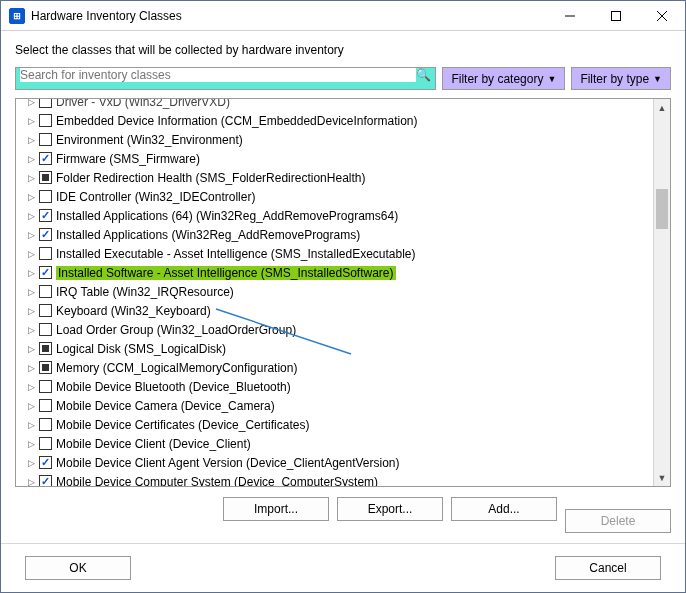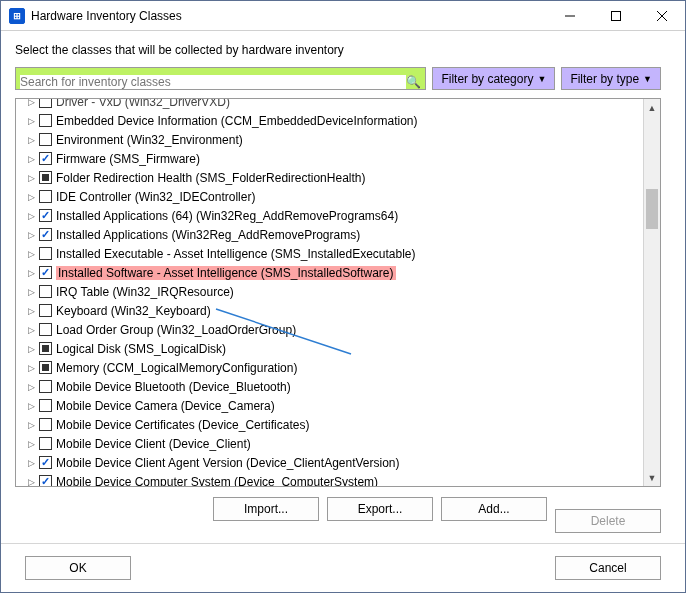--- a/index.html
+++ b/index.html
@@ -5,43 +5,43 @@
   * { margin: 0; padding: 0; box-sizing: border-box; font-family: "Segoe UI", Tahoma, sans-serif; font-size: 12px; }
   body { background: #fff; }
   .window { width: 686px; height: 593px; border: 1px solid #5b6f91; display: flex; flex-direction: column; background: #fff; }
   .titlebar { height: 30px; display: flex; align-items: center; padding-left: 8px; border-bottom: 1px solid #d0d0d0; }
   .titlebar-icon { width: 16px; height: 16px; background: #0b57d0; border: 1px solid #0b57d0; border-radius: 2px; display: inline-flex; align-items: center; justify-content: center; margin-right: 6px; }
   .titlebar-icon span { color:#fff; font-size:9px; font-weight:bold; }
   .titlebar-title { flex: 1; font-size: 12px; color: #000; }
   .win-controls { display: flex; height: 100%; }
   .win-btn { width: 46px; display: flex; align-items: center; justify-content: center; font-size: 13px; }
   .win-btn svg { display:block; }
-  .content { flex: 1; padding: 12px 24px 10px 14px; display: flex; flex-direction: column; }
+  .content { flex: 1; padding: 12px 14px 10px 14px; display: flex; flex-direction: column; }
   .instruction { margin-bottom: 10px; color:#000; }
   .search-row { display: flex; gap: 6px; margin-bottom: 8px; }
-  .search-box { flex: 1; border: 1px solid #9a9a9a; height: 23px; display: flex; align-items: flex-end; padding: 0 4px; background: #bef264; }
+  .search-box { flex: 1; border: 1px solid #9a9a9a; height: 23px; display: flex; align-items: flex-start; padding: 0 4px; background: #5eead4; }
   .search-input { flex:1; border:none; outline:none; font-size:12px; color:#666; }
   .filter-btn { border: 1px solid #9a9a9a; background:#c4b5fd; padding: 0 8px; height:23px; display:flex; align-items:center; gap:4px; white-space:nowrap; }
   .dropdown-arrow { font-size: 9px; }
   .list-wrap { flex:1; border: 1px solid #9a9a9a; position:relative; overflow:hidden; background:#fff; }
   .list-scroll { position:absolute; inset:0; overflow-y:hidden; }
   .scrollbar-fake { position:absolute; right:0; top:0; bottom:0; width:17px; background:#f0f0f0; border-left:1px solid #d4d4d4; }
   .scrollbar-thumb { position:absolute; left:2px; right:2px; top:90px; height:40px; background:#c1c1c1; }
   .scrollbar-arrow { position:absolute; left:0; right:0; height:17px; display:flex; align-items:center; justify-content:center; font-size:9px; color:#505050; background:#f0f0f0;}
   .scrollbar-arrow.up { top:0; }
   .scrollbar-arrow.down { bottom:0; }
   .list-inner { padding: 2px 0 0 4px; }
   .row { display:flex; align-items:center; height:19px; padding-left:6px; position:relative; }
   .expander { width:11px; font-size:9px; color:#666; display:inline-flex; justify-content:center; }
   .checkbox { width:13px; height:13px; border:1px solid #333; margin: 0 4px 0 2px; display:inline-flex; align-items:center; justify-content:center; font-size:10px; line-height:1; background:#fff; }
   .checkbox.checked::after { content:"✓"; color:#0b57d0; font-weight:bold; font-size:11px; }
   .checkbox.tri::after { content:""; display:block; width:7px; height:7px; background:#333; }
   .row-label { white-space:nowrap; color:#000; }
   .row.highlight { }
-  .row.highlight .hl { background:#fca5a5; padding:0 2px; }
+  .row.highlight .hl { background:#84cc16; padding:0 2px; }
   .row.cutoff .row-label { color:#444; overflow:hidden; }
   .annotation-line { position:absolute; pointer-events:none; }
   .button-row { display:flex; justify-content:flex-end; gap:8px; margin-top:10px; }
   .btn { width:106px; height:24px; border:1px solid #9a9a9a; background:#fdfdfd; display:flex; align-items:center; justify-content:center; }
   .btn:disabled, .btn.disabled { color:#9a9a9a;margin-top:12px; }
   .footer { border-top:1px solid #d6d6d6; padding:12px 24px; display:flex; justify-content:space-between; gap:8px; }
 </style>
 </head>
 <body>
 

